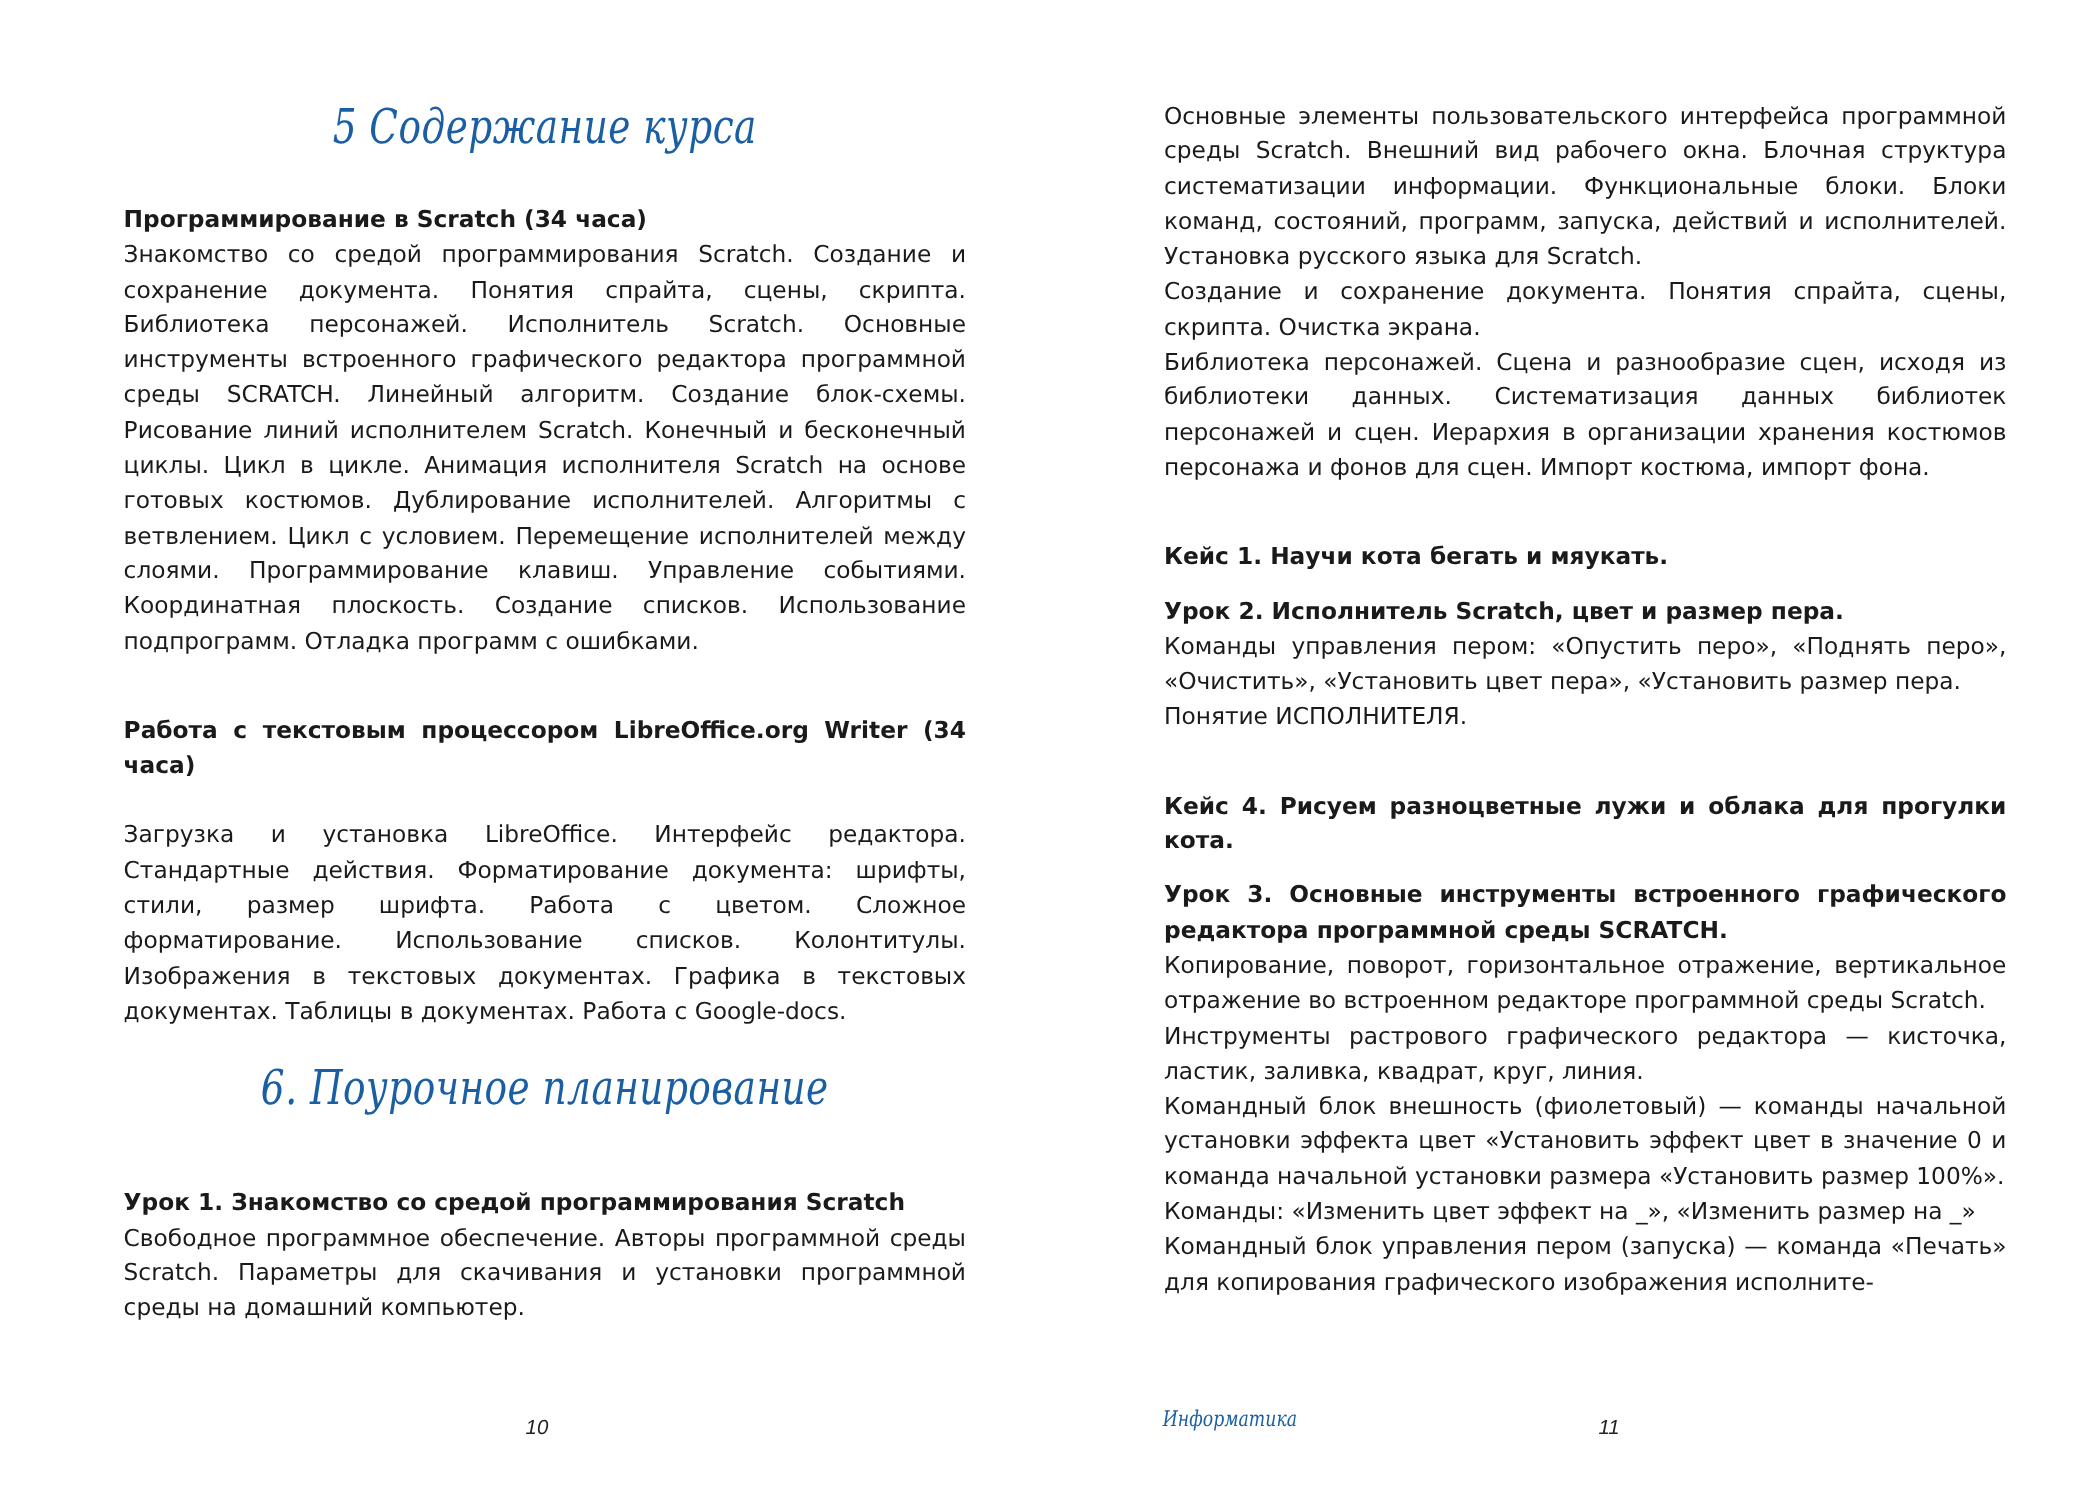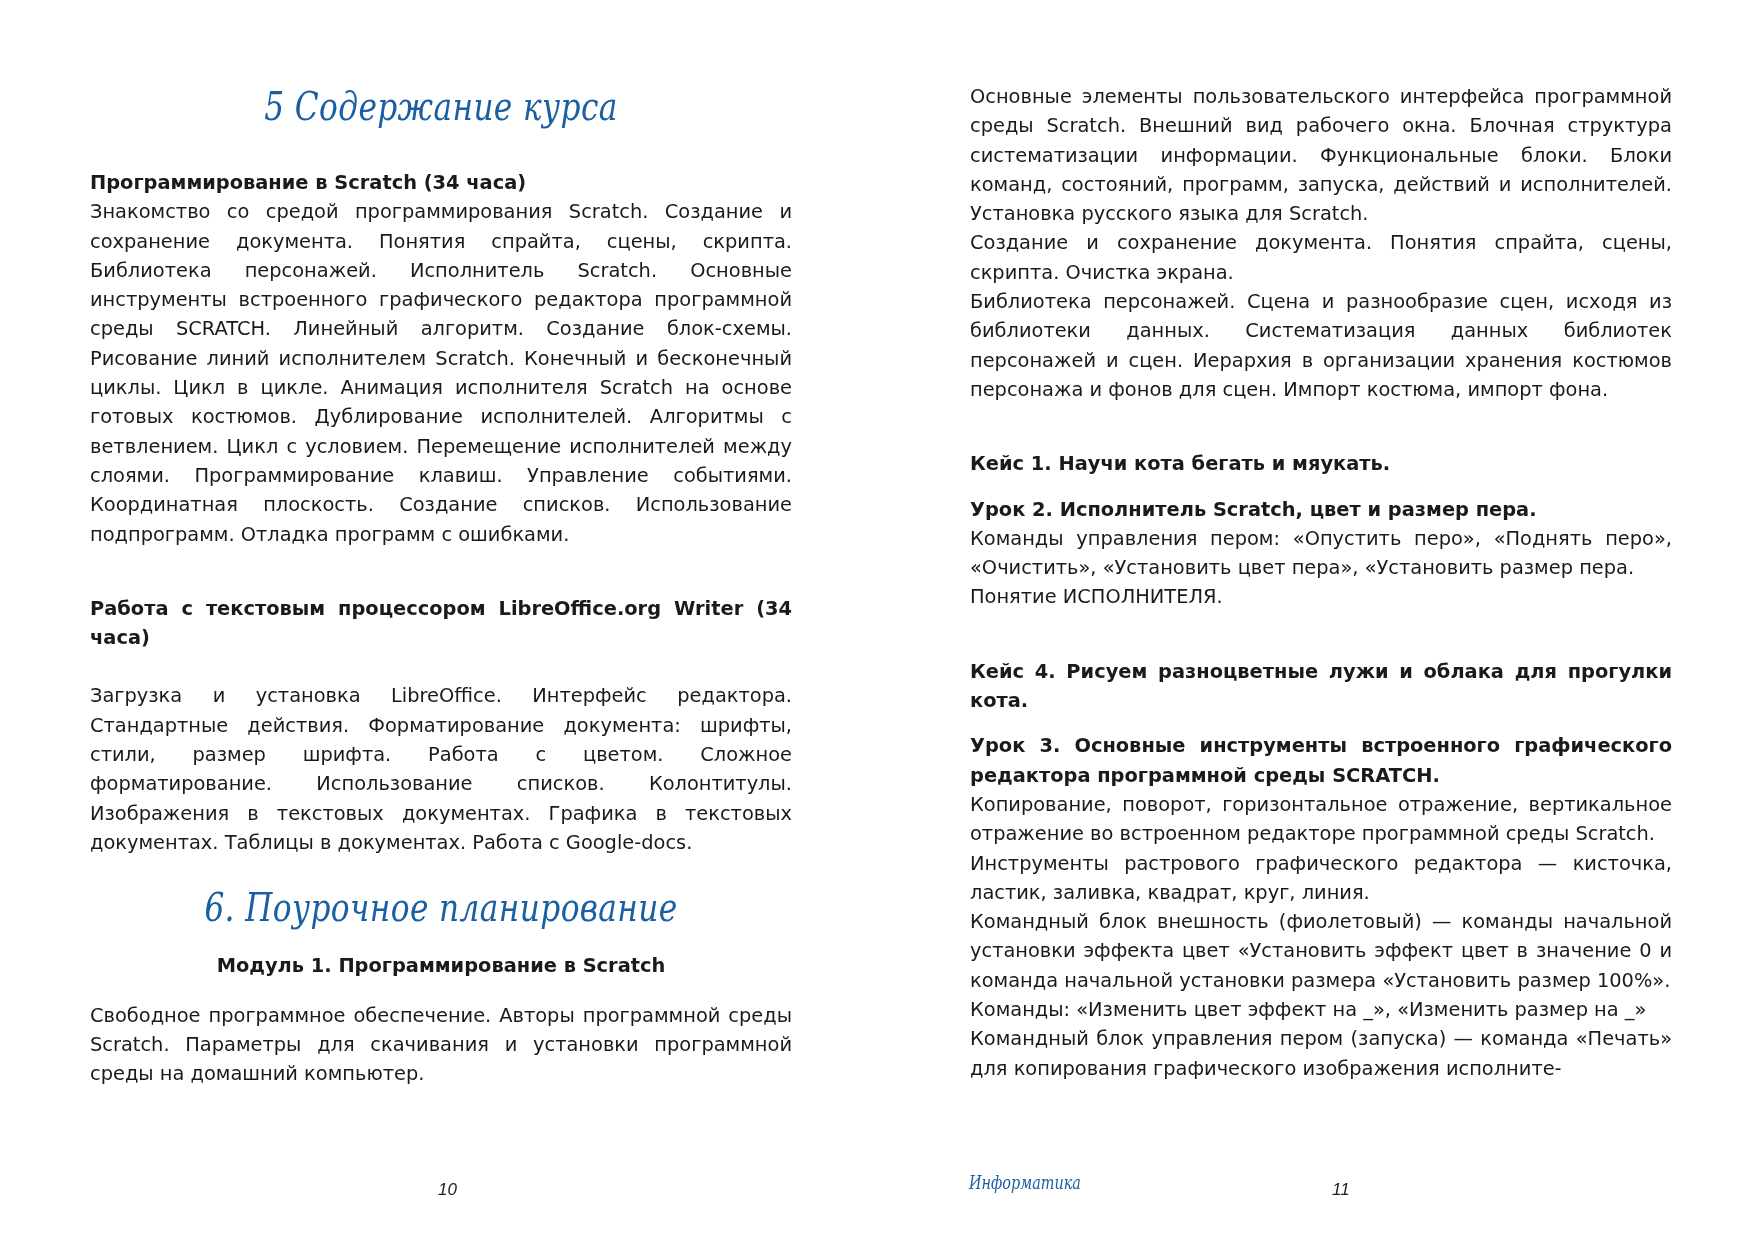--- a/index.html
+++ b/index.html
@@ -4,21 +4,21 @@
 <style>
   html, body { margin: 0; padding: 0; background: #ffffff; }
   body {
     width: 1748px; height: 1240px; position: relative; overflow: hidden;
     font-family: "DejaVu Sans", sans-serif; color: #1a1a1a;
   }
   .page { position: absolute; top: 0; height: 1240px; }
   .page-left { left: 0; width: 874px; }
   .page-right { left: 874px; width: 874px; }
   .column { position: absolute; width: 702px; }
-  .page-left .column { left: 90px; top: 78px; }
+  .page-left .column { left: 103px; top: 78px; }
   .page-right .column { left: 96px; top: 82px; }
 
   .script-heading {
     font-family: "DejaVu Serif", serif; font-style: italic; font-weight: normal;
     color: #1a5fa3; text-align: center; font-size: 40px; letter-spacing: 0.5px;
     margin: 0; line-height: 1.1;
     transform: scaleX(0.78); transform-origin: center;
   }
   .h5 { margin-top: 6px; margin-bottom: 40px; }
   .h6 { margin-top: 28px; margin-bottom: 22px; }
@@ -52,23 +52,23 @@
     <p>Знакомство со средой программирования Scratch. Создание и сохранение документа. Понятия спрайта, сцены, скрипта. Библиотека персонажей. Исполнитель Scratch. Основные инструменты встроенного графического редактора программной среды SCRATCH. Линейный алгоритм. Создание блок-схемы. Рисование линий исполнителем Scratch. Конечный и бесконечный циклы. Цикл в цикле. Анимация исполнителя Scratch на основе готовых костюмов. Дублирование исполнителей. Алгоритмы с ветвлением. Цикл с условием. Перемещение исполнителей между слоями. Программирование клавиш. Управление событиями. Координатная плоскость. Создание списков. Использование подпрограмм. Отладка программ с ошибками.</p>
 
     <div class="gap"></div>
 
     <p class="bold">Работа с текстовым процессором LibreOffice.org Writer (34 часа)</p>
     <div class="gap"></div>
     <p>Загрузка и установка LibreOffice. Интерфейс редактора. Стандартные действия. Форматирование документа: шрифты, стили, размер шрифта. Работа с цветом. Сложное форматирование. Использование списков. Колонтитулы. Изображения в текстовых документах. Графика в текстовых документах. Таблицы в документах. Работа с Google-docs.</p>
 
     <h1 class="script-heading h6">6. Поурочное планирование</h1>
 
-    <p class="bold center">Модуль 1. Программирование в Scratch</p>
     <div class="gap-sm"></div>
 
+    <p class="bold" style="text-align:left">Урок 1. Знакомство со средой программирования Scratch</p>
     <p>Свободное программное обеспечение. Авторы программной среды Scratch. Параметры для скачивания и установки программной среды на домашний компьютер.</p>
   </div>
   <div class="page-number">10</div>
 </div>
 
 <div class="page page-right">
   <div class="column">
     <p>Основные элементы пользовательского интерфейса программной среды Scratch. Внешний вид рабочего окна. Блочная структура систематизации информации. Функциональные блоки. Блоки команд, состояний, программ, запуска, действий и исполнителей. Установка русского языка для Scratch.</p>
     <p>Создание и сохранение документа. Понятия спрайта, сцены, скрипта. Очистка экрана.</p>
     <p>Библиотека персонажей. Сцена и разнообразие сцен, исходя из библиотеки данных. Систематизация данных библиотек персонажей и сцен. Иерархия в организации хранения костюмов персонажа и фонов для сцен. Импорт костюма, импорт фона.</p>

